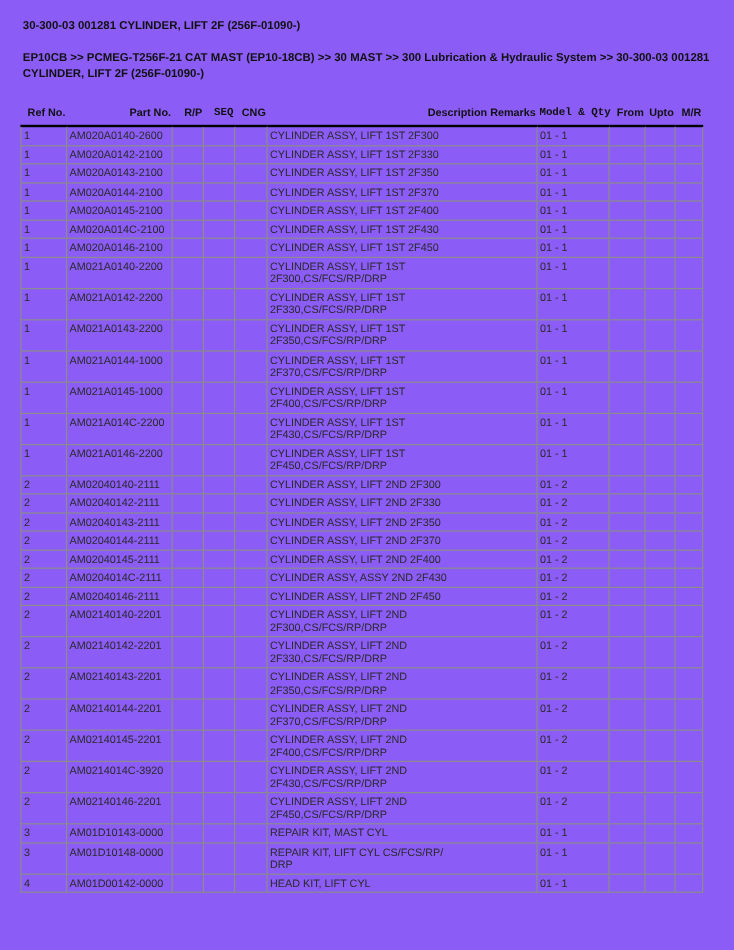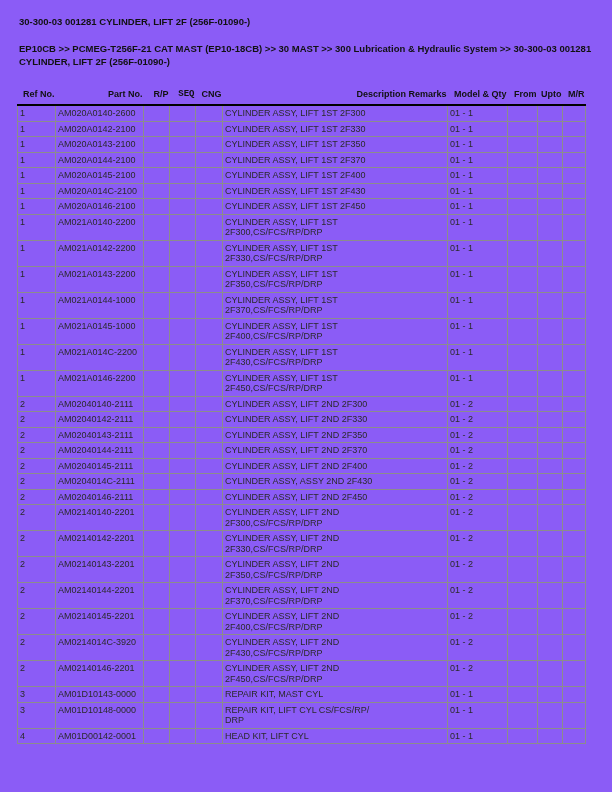--- a/index.html
+++ b/index.html
@@ -62,21 +62,21 @@
   td.col-part  { padding-left: 11px; }
   td.col-desc  { padding-left: 6px; white-space: pre-line; }
   td.col-model { padding-left: 8px; }
   
   th.col-ref   { padding-left: 3px; }
   th.col-part  { padding-left: 7px; }
   th.col-rp    { padding-left: 5px; }
   th.col-seq   { padding-left: 2px; font-family: Liberation Mono, monospace; }
   th.col-cng   { padding-left: 4px; }
   th.col-desc  { padding-left: 6px; }
-  th.col-model { padding-left: 3px; }
+  th.col-model { padding-left: 3px; font-family: Liberation Mono, monospace; }
   th.col-from  { padding-left: 5px; }
   th.col-upto  { padding-left: 4px; }
   th.col-mr    { padding-left: 4px; }
 </style>
 </head>
 <body>
 
 <div class="page">
   <div class="doc-title">30-300-03 001281 CYLINDER, LIFT 2F (256F-01090-)</div>
   <div class="breadcrumb">EP10CB &gt;&gt; PCMEG-T256F-21 CAT MAST (EP10-18CB) &gt;&gt; 30 MAST &gt;&gt; 300 Lubrication &amp; Hydraulic System &gt;&gt; 30-300-03 001281 CYLINDER, LIFT 2F (256F-01090-)</div>
@@ -478,21 +478,21 @@
           <td class="col-cng"></td>
           <td class="col-desc">REPAIR KIT, LIFT CYL CS/FCS/RP/
 DRP</td>
           <td class="col-model">01 - 1</td>
           <td class="col-from"></td>
           <td class="col-upto"></td>
           <td class="col-mr"></td>
         </tr>
         <tr>
           <td class="col-ref">4</td>
-          <td class="col-part">AM01D00142-0001</td>
+          <td class="col-part">AM01D00142-0000</td>
           <td class="col-rp"></td>
           <td class="col-seq"></td>
           <td class="col-cng"></td>
           <td class="col-desc">HEAD KIT, LIFT CYL</td>
           <td class="col-model">01 - 1</td>
           <td class="col-from"></td>
           <td class="col-upto"></td>
           <td class="col-mr"></td>
         </tr>
       </tbody>

